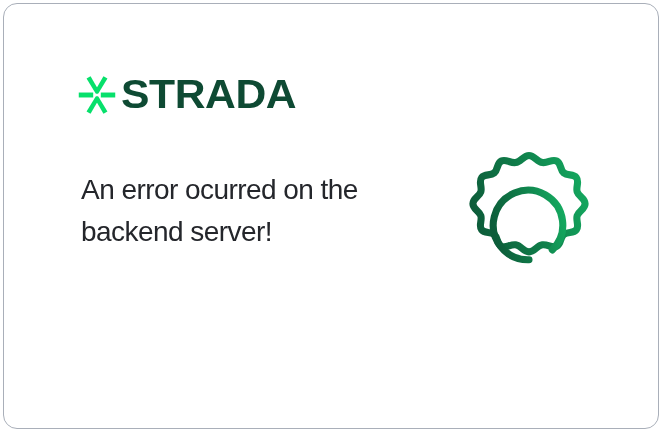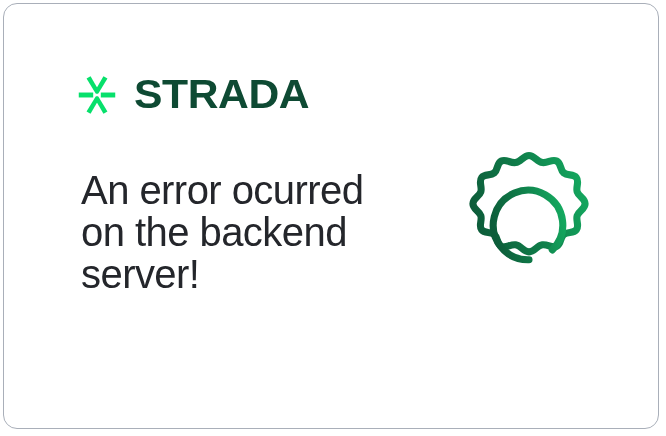--- a/index.html
+++ b/index.html
@@ -28,21 +28,21 @@
     border-radius: 14px;
   }
 
   
   #brand-lockup {
     position: absolute;
     left: 74px;
     top: 70px;
     display: flex;
     align-items: center;
-    gap: 18px;
+    gap: 5px;
   }
   #brand-mark {
     width: 38px;
     height: 38px;
     display: block;
     flex: 0 0 auto;
   }
   #brand-wordmark {
     font-family: "Liberation Sans", sans-serif;
     font-size: 41px;
@@ -56,21 +56,21 @@
   }
 
   
   #error-headline {
     position: absolute;
     left: 77px;
     top: 165px;
     width: 300px;
     margin: 0;
     font-family: "Liberation Sans", sans-serif;
-    font-size: 40px;
+    font-size: 28px;
     font-weight: 500;
     line-height: 42px;
     letter-spacing: -0.55px;
     color: #24262b;
   }
 
   
   #gear-illustration {
     position: absolute;
     left: 446px;

